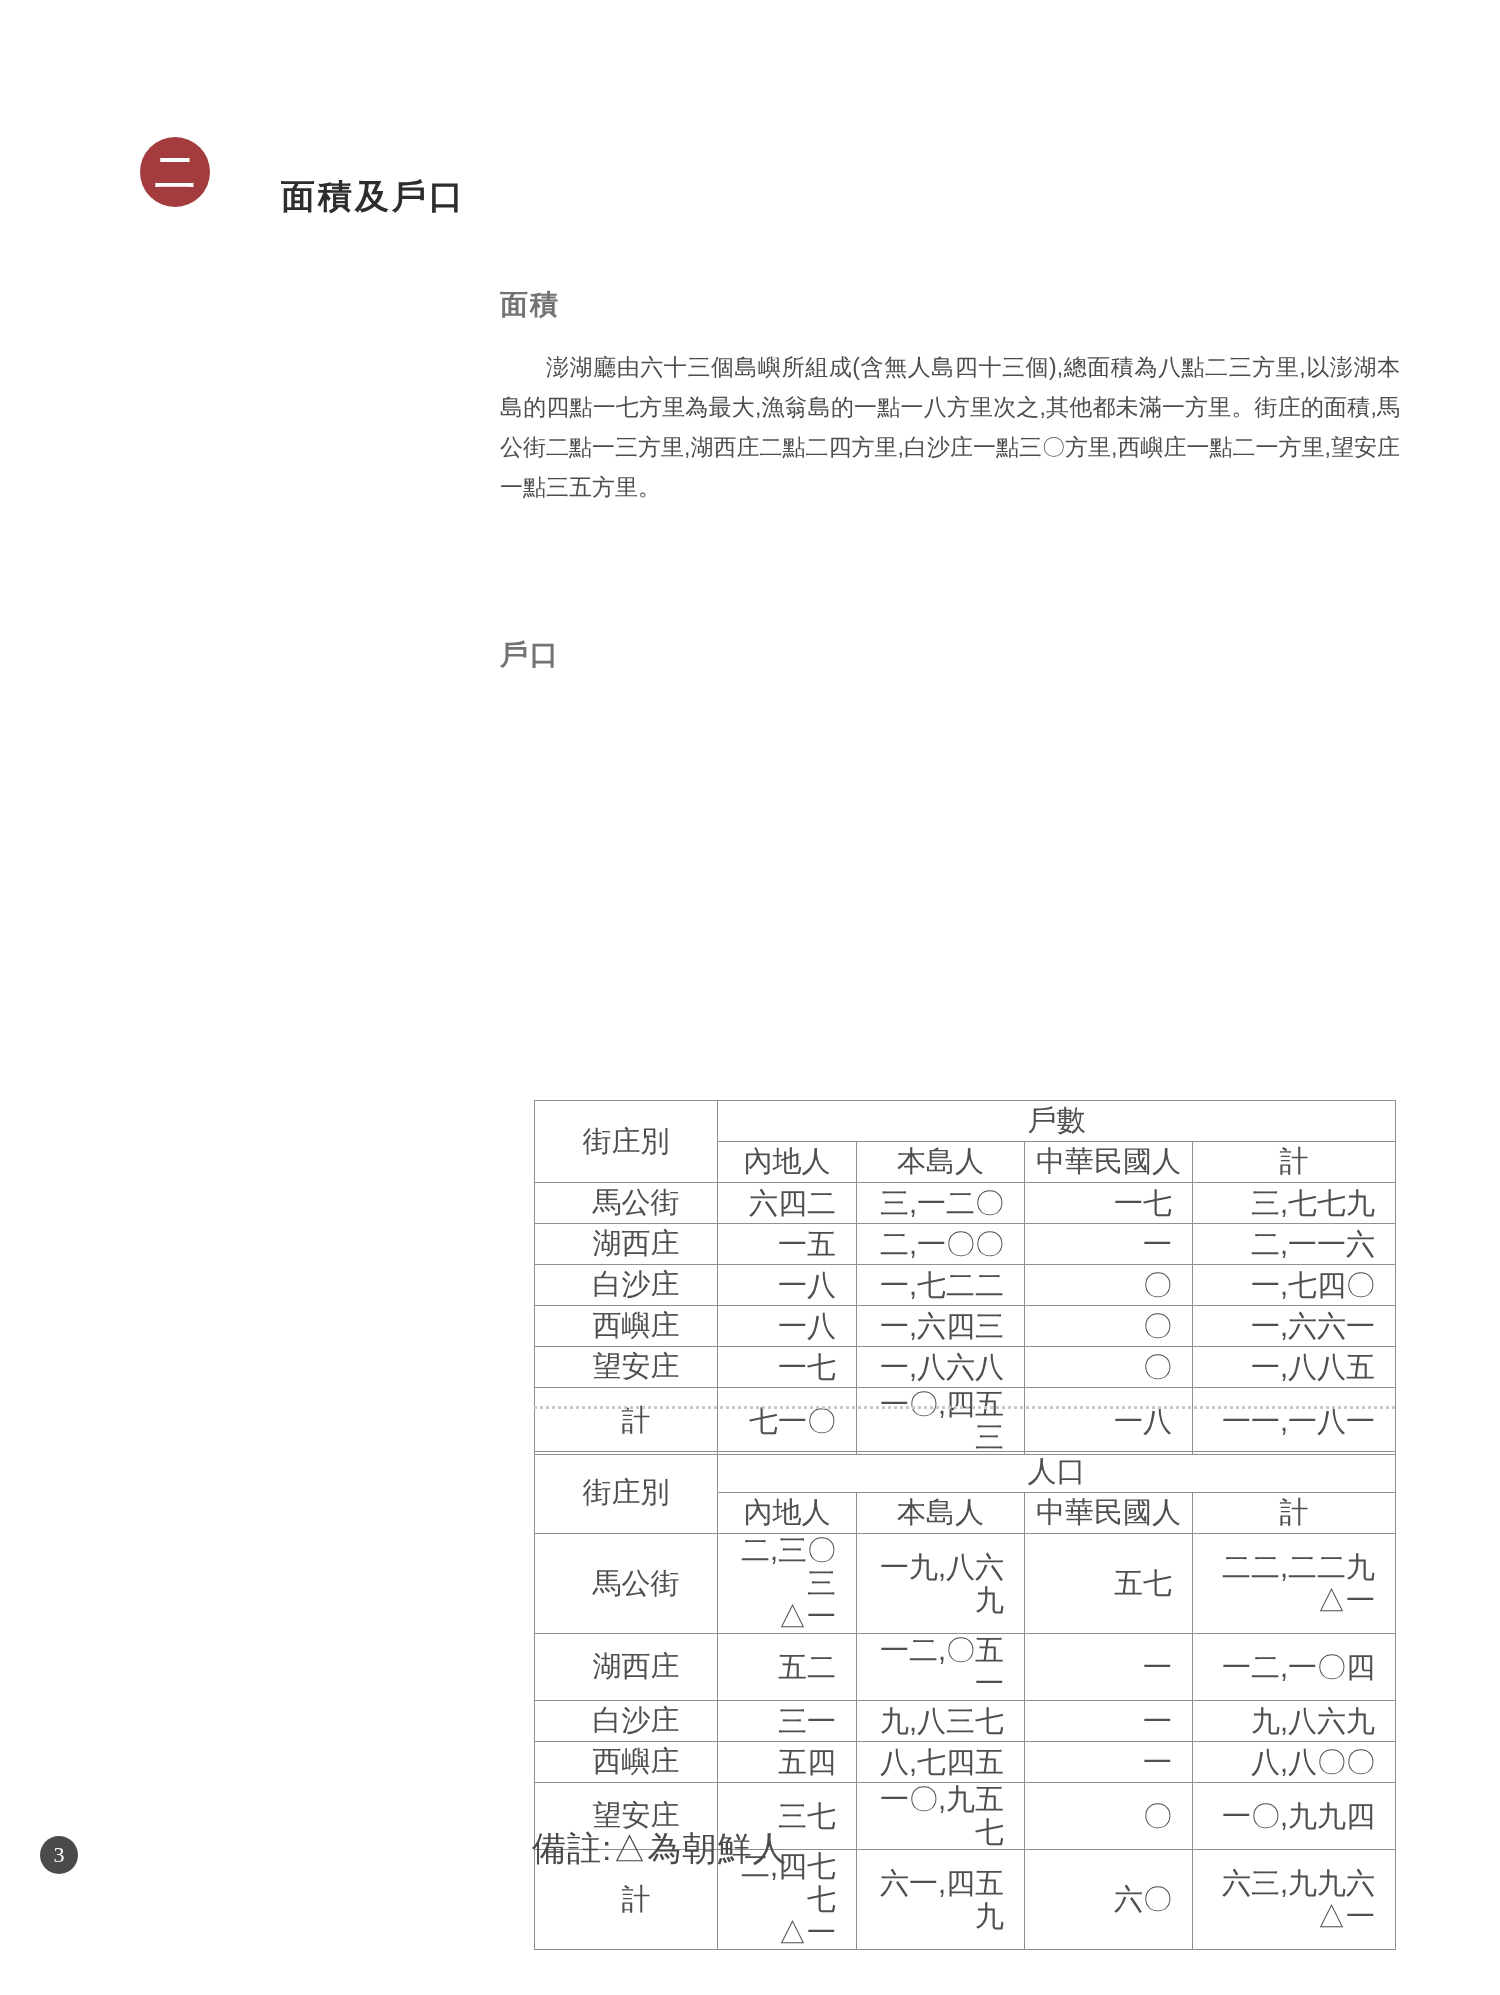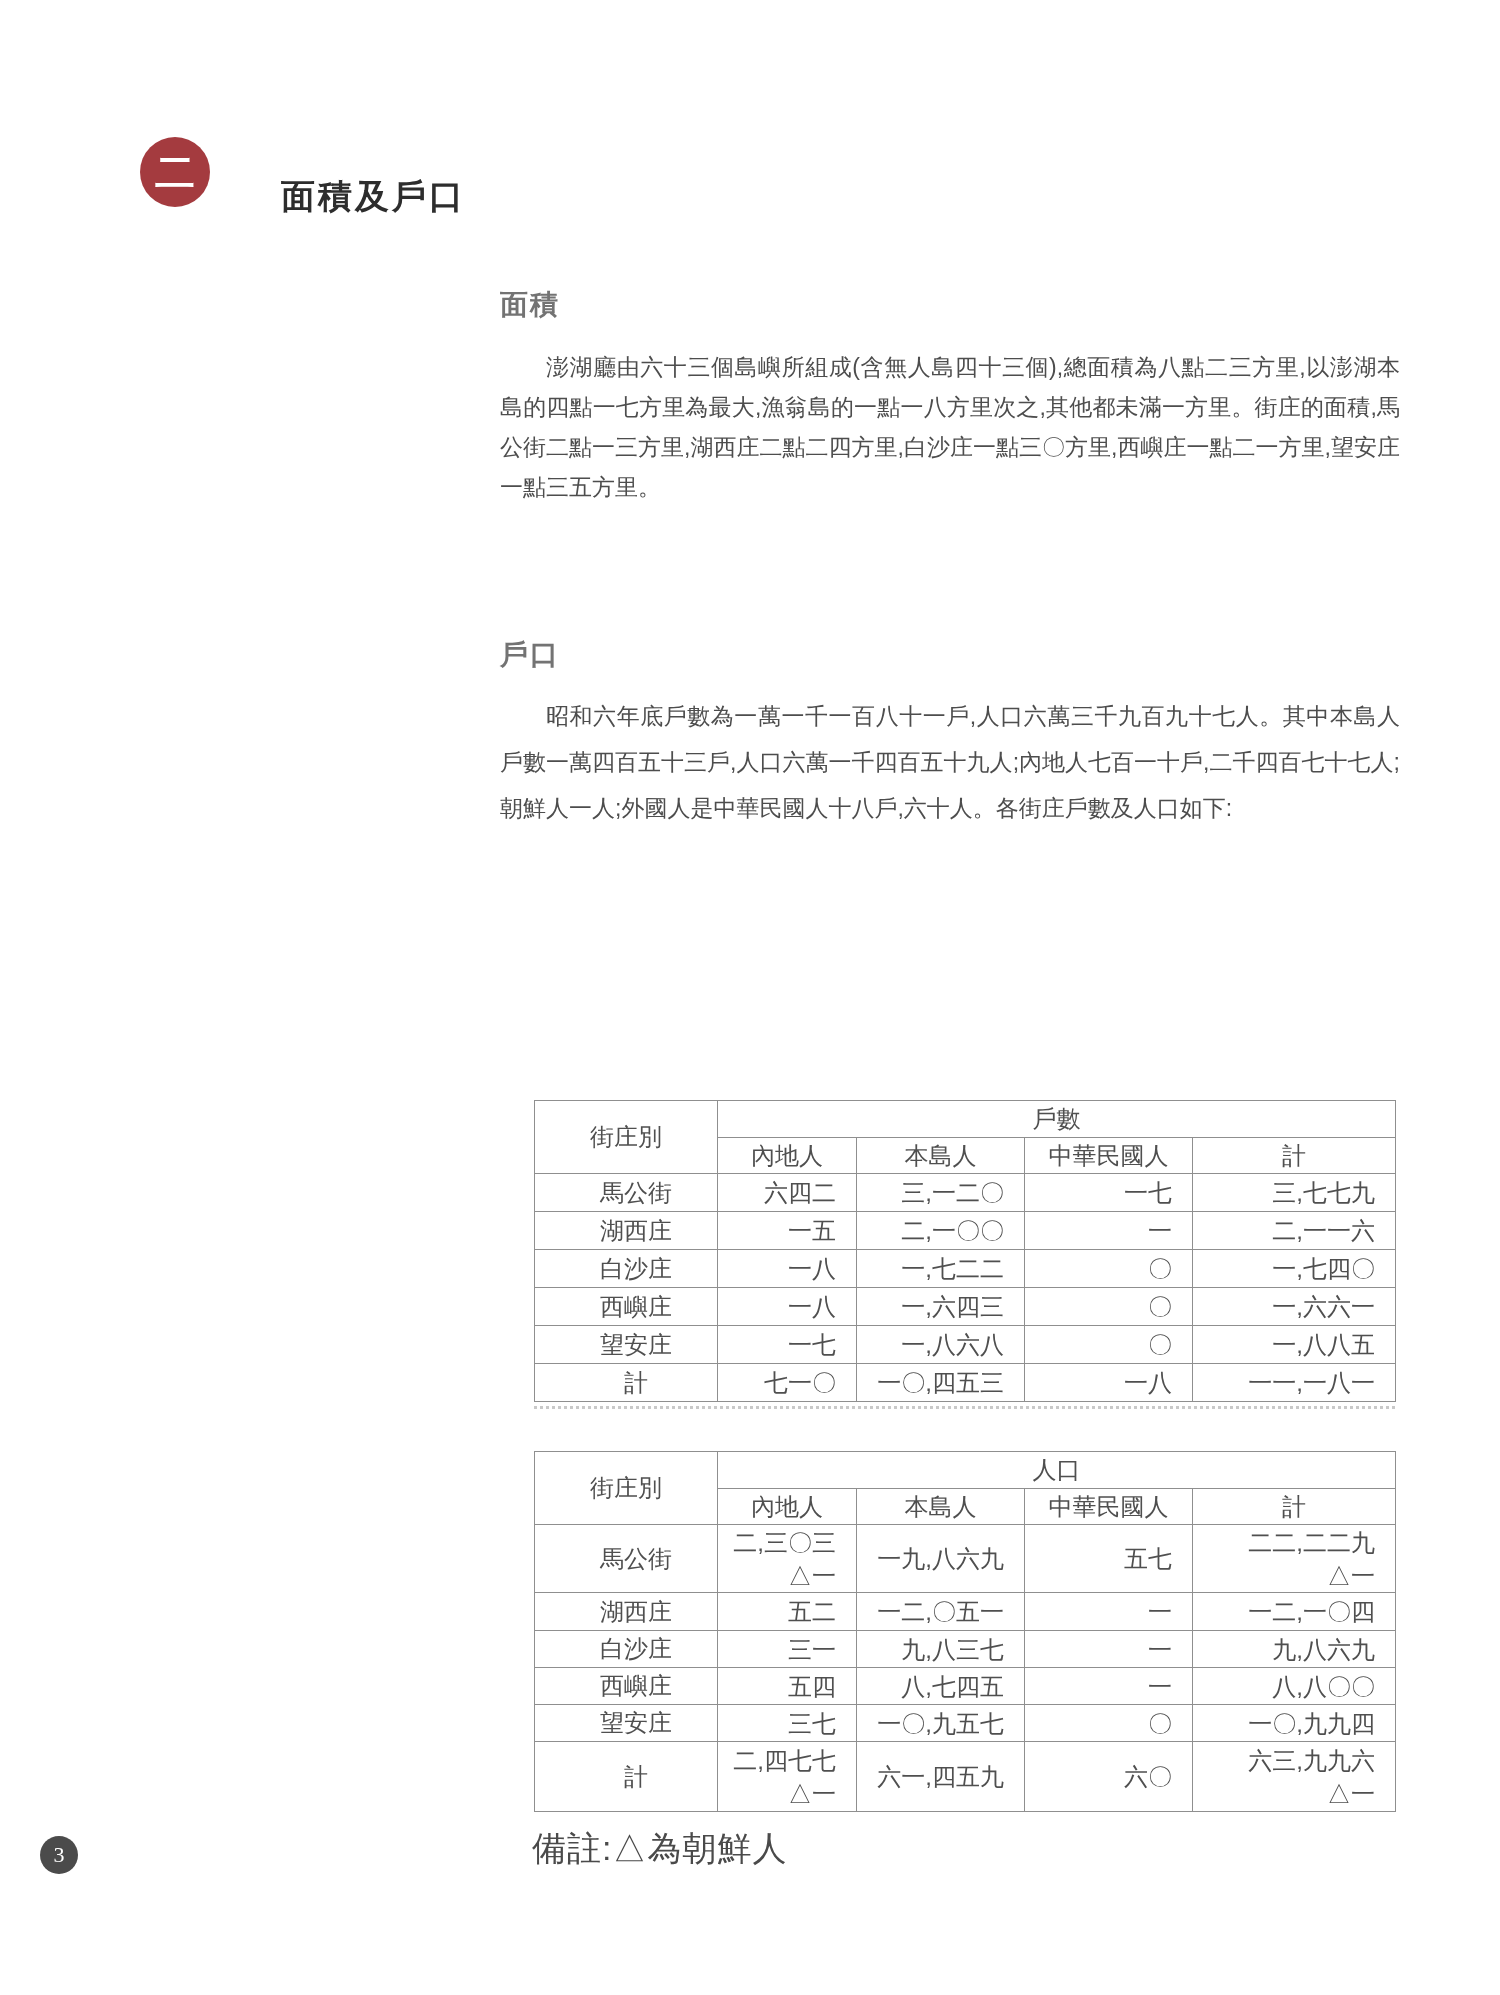--- a/index.html
+++ b/index.html
@@ -33,21 +33,21 @@
     position:absolute; left:500px; width:900px; margin:0;
     font-size:23px; color:#4d4d4d;
     text-align:justify; text-indent:2em;
   }
   #area-par { top:347px; line-height:40px; }
   #koko-par { top:693px; line-height:46px; }
   
   .data-table {
     position:absolute; left:534px; width:861px;
     border-collapse:collapse; table-layout:fixed;
-    font-size:24px; color:#4f4f4f;
+    font-size:29px; color:#4f4f4f;
   }
   #table-households { top:1100px; }
   #table-population { top:1451px; }
   .data-table th, .data-table td {
     border:1px solid #8f8f8f; font-weight:normal;
     vertical-align:middle; padding:0; overflow:hidden;
   }
   .data-table th { text-align:center; }
   .hrow1 { height:37px; }
   .hrow2 { height:36px; }
@@ -80,21 +80,20 @@
 
   <div class="section-badge" style="background: rgb(164, 59, 63);">
     <span>二</span>
   </div>
   <h1 class="page-title">面積及戶口</h1>
 
   <h2 class="sec-heading" id="area-heading">面積</h2>
   <p class="body-par" id="area-par">澎湖廳由六十三個島嶼所組成(含無人島四十三個),總面積為八點二三方里,以澎湖本島的四點一七方里為最大,漁翁島的一點一八方里次之,其他都未滿一方里。街庄的面積,馬公街二點一三方里,湖西庄二點二四方里,白沙庄一點三〇方里,西嶼庄一點二一方里,望安庄一點三五方里。</p>
 
   <h2 class="sec-heading" id="koko-heading">戶口</h2>
-  <p class="body-par" id="koko-par">昭和六年底戶數為一萬一千一百八十一戶,人口六萬三千九百九十七人。其中本島人戶數一萬四百五十三戶,人口六萬一千四百五十九人;內地人七百一十戶,二千四百七十七人;朝鮮人一人;外國人是中華民國人十八戶,六十人。各街庄戶數及人口如下:</p>
 
   <table class="data-table" id="table-households">
     <colgroup>
       <col style="width:183px">
         <col style="width:139px">
         <col style="width:168px">
         <col style="width:168px">
         <col style="width:203px">
     </colgroup>
     <tbody>

